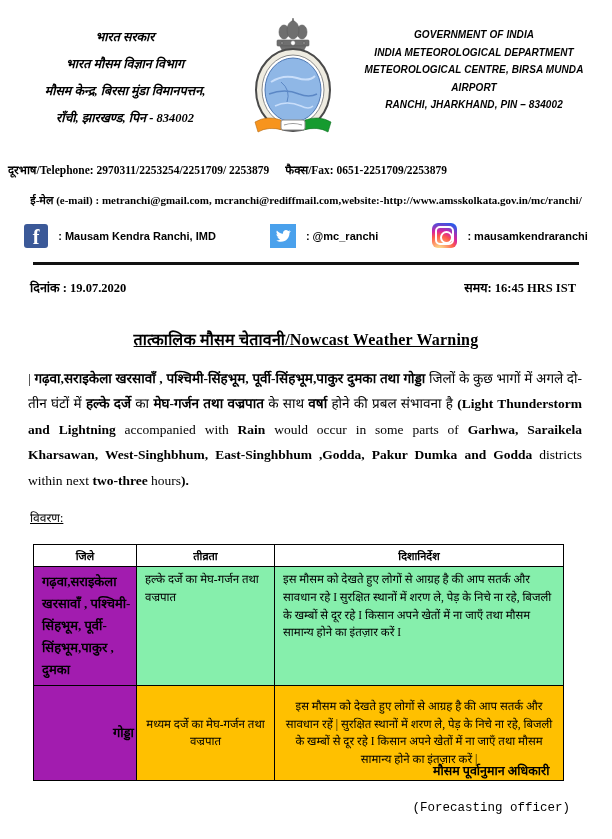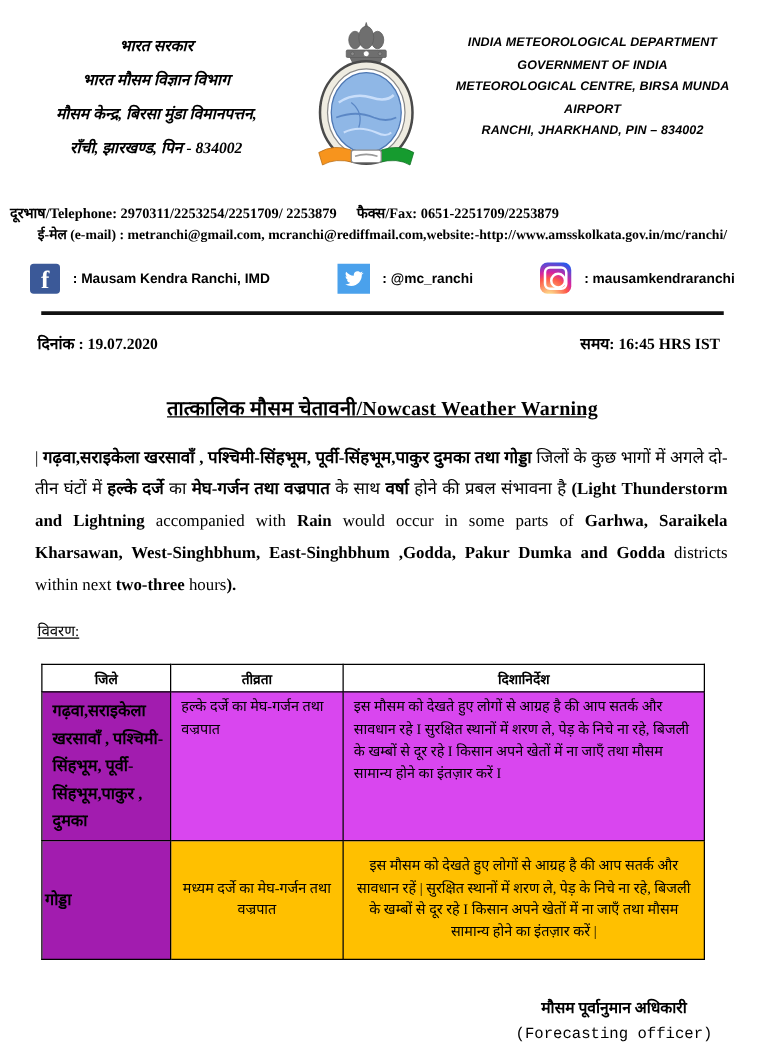--- a/index.html
+++ b/index.html
@@ -13,21 +13,21 @@
 
   
   .hdr { display:flex; align-items:flex-start; justify-content:space-between; padding:4px 14px 0 14px; min-height:126px;font-style:italic; }
   .hdr-left { width:222px; text-align:center; font-weight:bold; font-size:12.5px; line-height:2.15; padding-top:8px; }
   .hdr-logo { width:96px; display:flex; justify-content:center; }
   .hdr-right { width:248px; text-align:center; font-family:"Liberation Sans","DejaVu Sans",sans-serif; font-weight:bold; font-size:10px; line-height:1.75; padding-top:10px; letter-spacing:.1px; }
 
   
   .tel-line { text-align:left; font-weight:bold; font-size:11.5px; margin-top:22px; }
   .tel-line span { margin:0 8px; }
-  .email-line { text-align:center; font-weight:bold; font-size:11px; margin-top:2px; }
+  .email-line { text-align:center; font-weight:bold; font-size:11px; margin-top:15px; }
   .social-row { display:flex; align-items:center; justify-content:center; gap:10px; margin-top:16px; font-family:"Liberation Sans","DejaVu Sans",sans-serif; font-weight:bold; font-size:11px; }
   .social-row .gap { width:34px; }
   .fb-icon { width:24px; height:24px; background:#3B5998; border-radius:3px; color:#fff; font-family:"Liberation Serif",serif; font-weight:bold; font-size:20px; text-align:center; line-height:26px; display:inline-block; }
   .tw-icon { width:26px; height:24px; background:#4AA1EC; display:inline-flex; align-items:center; justify-content:center; }
   .ig-icon { width:25px; height:25px; border-radius:6px; position:relative; display:inline-block;
     background:radial-gradient(circle at 30% 110%, #fdf497 0%, #fd5949 45%, #d6249f 60%, #285AEB 90%); }
   .ig-icon::before { content:""; position:absolute; inset:3px; border:2px solid #fff; border-radius:5px; }
   .ig-icon::after { content:""; position:absolute; left:8px; top:8px; width:9px; height:9px; border:2px solid #fff; border-radius:50%; }
 
   .rule { border:none; border-top:3px solid #111; margin:14px 33px 0 33px; }
@@ -44,30 +44,30 @@
 
   
   table.warn-table { border-collapse:collapse; margin:18px 0 0 33px; width:530px; table-layout:fixed; }
   .warn-table th, .warn-table td { border:1.6px solid #000; }
   .warn-table th { font-size:11px; font-weight:bold; height:22px; text-align:center; background:#fff; }
   .col-district { width:103px; }
   .col-intensity { width:138px; }
   .col-guidance { width:289px; }
   td.district-cell { font-weight:bold; font-size:13px; line-height:1.7; padding:4px 2px 4px 8px; vertical-align:top; background:#a21caf; }
   td.cell { font-size:11.5px; line-height:1.55; padding:4px 8px; vertical-align:top; }
-  .bg-yellow { background:#d946ef; }
+  .bg-yellow { background:#86efac; }
   .bg-orange { background:#FFC000; }
   tr.row-1 td { height:110px; }
   tr.row-2 td { height:95px; vertical-align:middle; text-align:center; }
-  tr.row-2 td.district-cell { text-align:left; padding-left:2px; }
+  tr.row-2 td.district-cell { text-align:right; padding-left:2px; }
 
   
-  .sign-block { position:absolute; right:42px; top:797px; text-align:center; }
+  .sign-block { position:absolute; right:42px; top:762px; text-align:center; }
   .sign-hindi { font-weight:bold; font-size:12.5px; }
-  .sign-eng { font-family:"Liberation Mono","DejaVu Sans Mono",monospace; font-size:12.5px; margin-top:6px; }
+  .sign-eng { font-family:"Liberation Mono","DejaVu Sans Mono",monospace; font-size:12.5px; margin-top:22px; }
 </style>
 </head>
 <body>
 
 <div class="page">
 
   <div class="hdr">
     <div class="hdr-left">
       <div>भारत सरकार</div>
       <div>भारत मौसम विज्ञान विभाग</div>
@@ -100,22 +100,22 @@
         <path d="M34 66 Q44 74 40 86" fill="none" stroke="#5b87c5" stroke-width="1"></path>
 
         <path d="M8 106 Q20 99 34 104 L36 114 Q21 110 11 116 Z" fill="#F7941D" stroke="#b56a10" stroke-width="0.6"></path>
         <path d="M84 106 Q72 99 58 104 L56 114 Q71 110 81 116 Z" fill="#169B2F" stroke="#0d6e20" stroke-width="0.6"></path>
         <rect x="34" y="104" width="24" height="10" rx="2" fill="#ffffff" stroke="#8a8a8a" stroke-width="1"></rect>
         <path d="M37 109 Q46 106 55 109" fill="none" stroke="#9a9a9a" stroke-width="1.2"></path>
       </svg>
     </div>
 
     <div class="hdr-right">
+      <div>GOVERNMENT OF INDIA</div>
       <div>INDIA METEOROLOGICAL DEPARTMENT</div>
-      <div>GOVERNMENT OF INDIA</div>
       <div>METEOROLOGICAL CENTRE, BIRSA MUNDA AIRPORT</div>
       <div>RANCHI, JHARKHAND, PIN – 834002</div>
     </div>
   </div>
 
   <div class="tel-line">
     <span>दूरभाष/Telephone: 2970311/2253254/2251709/ 2253879</span><span>फैक्स/Fax: 0651-2251709/2253879</span>
   </div>
   <div class="email-line">ई-मेल (e-mail) : metranchi@gmail.com, mcranchi@rediffmail.com,website:-http://www.amsskolkata.gov.in/mc/ranchi/</div>
 

